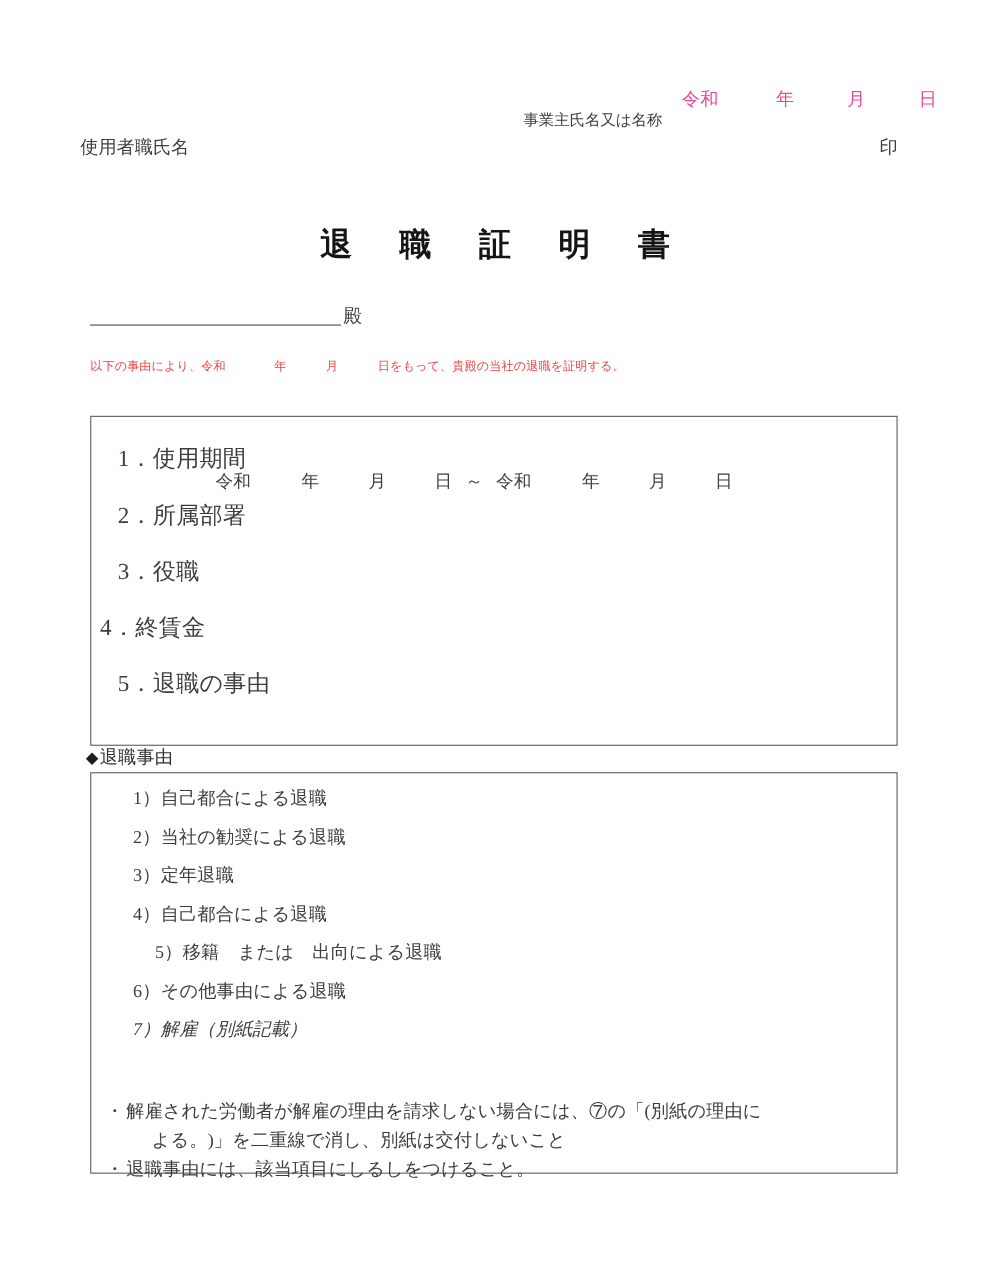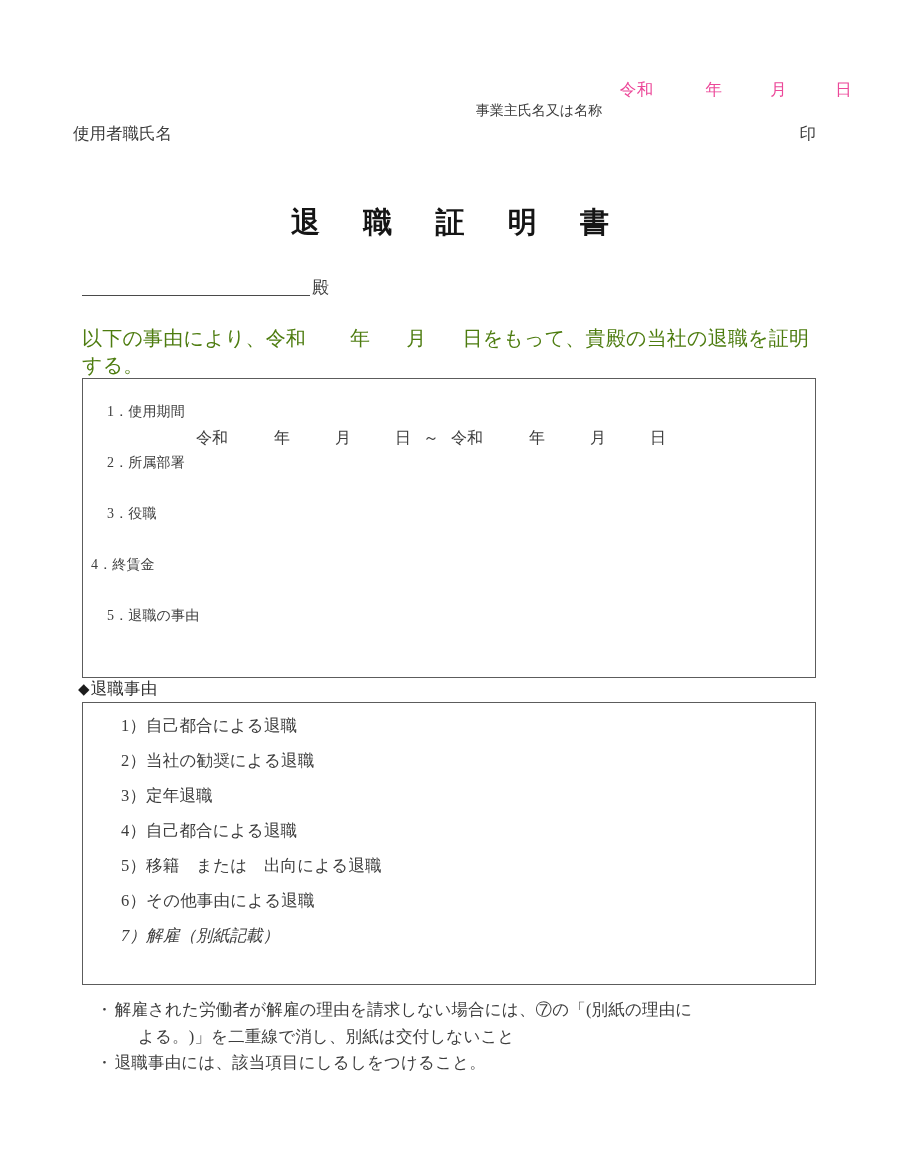--- a/index.html
+++ b/index.html
@@ -101,41 +101,41 @@
     font-size: 17px;
     line-height: 1;
   }
 
   
   .intro-sentence {
     position: absolute;
     top: 325px;
     left: 82px;
     width: 740px;
-    font-size: 20px;
-    color: #4d7c0f;
+    font-size: 11px;
+    color: #ef4444;
     letter-spacing: 0.01em;
   }
   .intro-sentence .gap-s { display: inline-block; width: 44px; }
   .intro-sentence .gap-t { display: inline-block; width: 36px; }
 
   
   .box {
     position: absolute;
     left: 82px;
     width: 734px;
     border: 1.3px solid #5c5c5c;
     box-sizing: border-box;
     background: #fff;
   }
   .box-main { top: 378px; height: 300px; }
-  .box-reasons { top: 702px; height: 283px; }
+  .box-reasons { top: 702px; height: 365px; }
 
   .item {
-    font-size: 14px;
+    font-size: 21px;
     color: #3d3d3d;
     letter-spacing: 0.01em;
     white-space: nowrap;
   }
   .item-num { display: inline-block; }
 
   .box-main .item-1 { position: absolute; top: 24px; left: 24px; }
   .box-main .item-1-dates {
     position: absolute;
     top: 49px;
@@ -173,21 +173,21 @@
     left: 38px;
     font-size: 16.5px;
     color: #3d3d3d;
     letter-spacing: 0.01em;
     white-space: nowrap;
   }
   .box-reasons .r1 { top: 12px; }
   .box-reasons .r2 { top: 47px; }
   .box-reasons .r3 { top: 82px; }
   .box-reasons .r4 { top: 117px; }
-  .box-reasons .r5 { top: 152px; }
+  .box-reasons .r5 { top: 152px; margin-left: 20px; }
   .box-reasons .r6 { top: 187px; }
   .box-reasons .r7 { top: 222px; font-style: italic; }
 
   
   .notes {
     position: absolute;
     top: 997px;
     left: 96px;
     width: 720px;
   }

